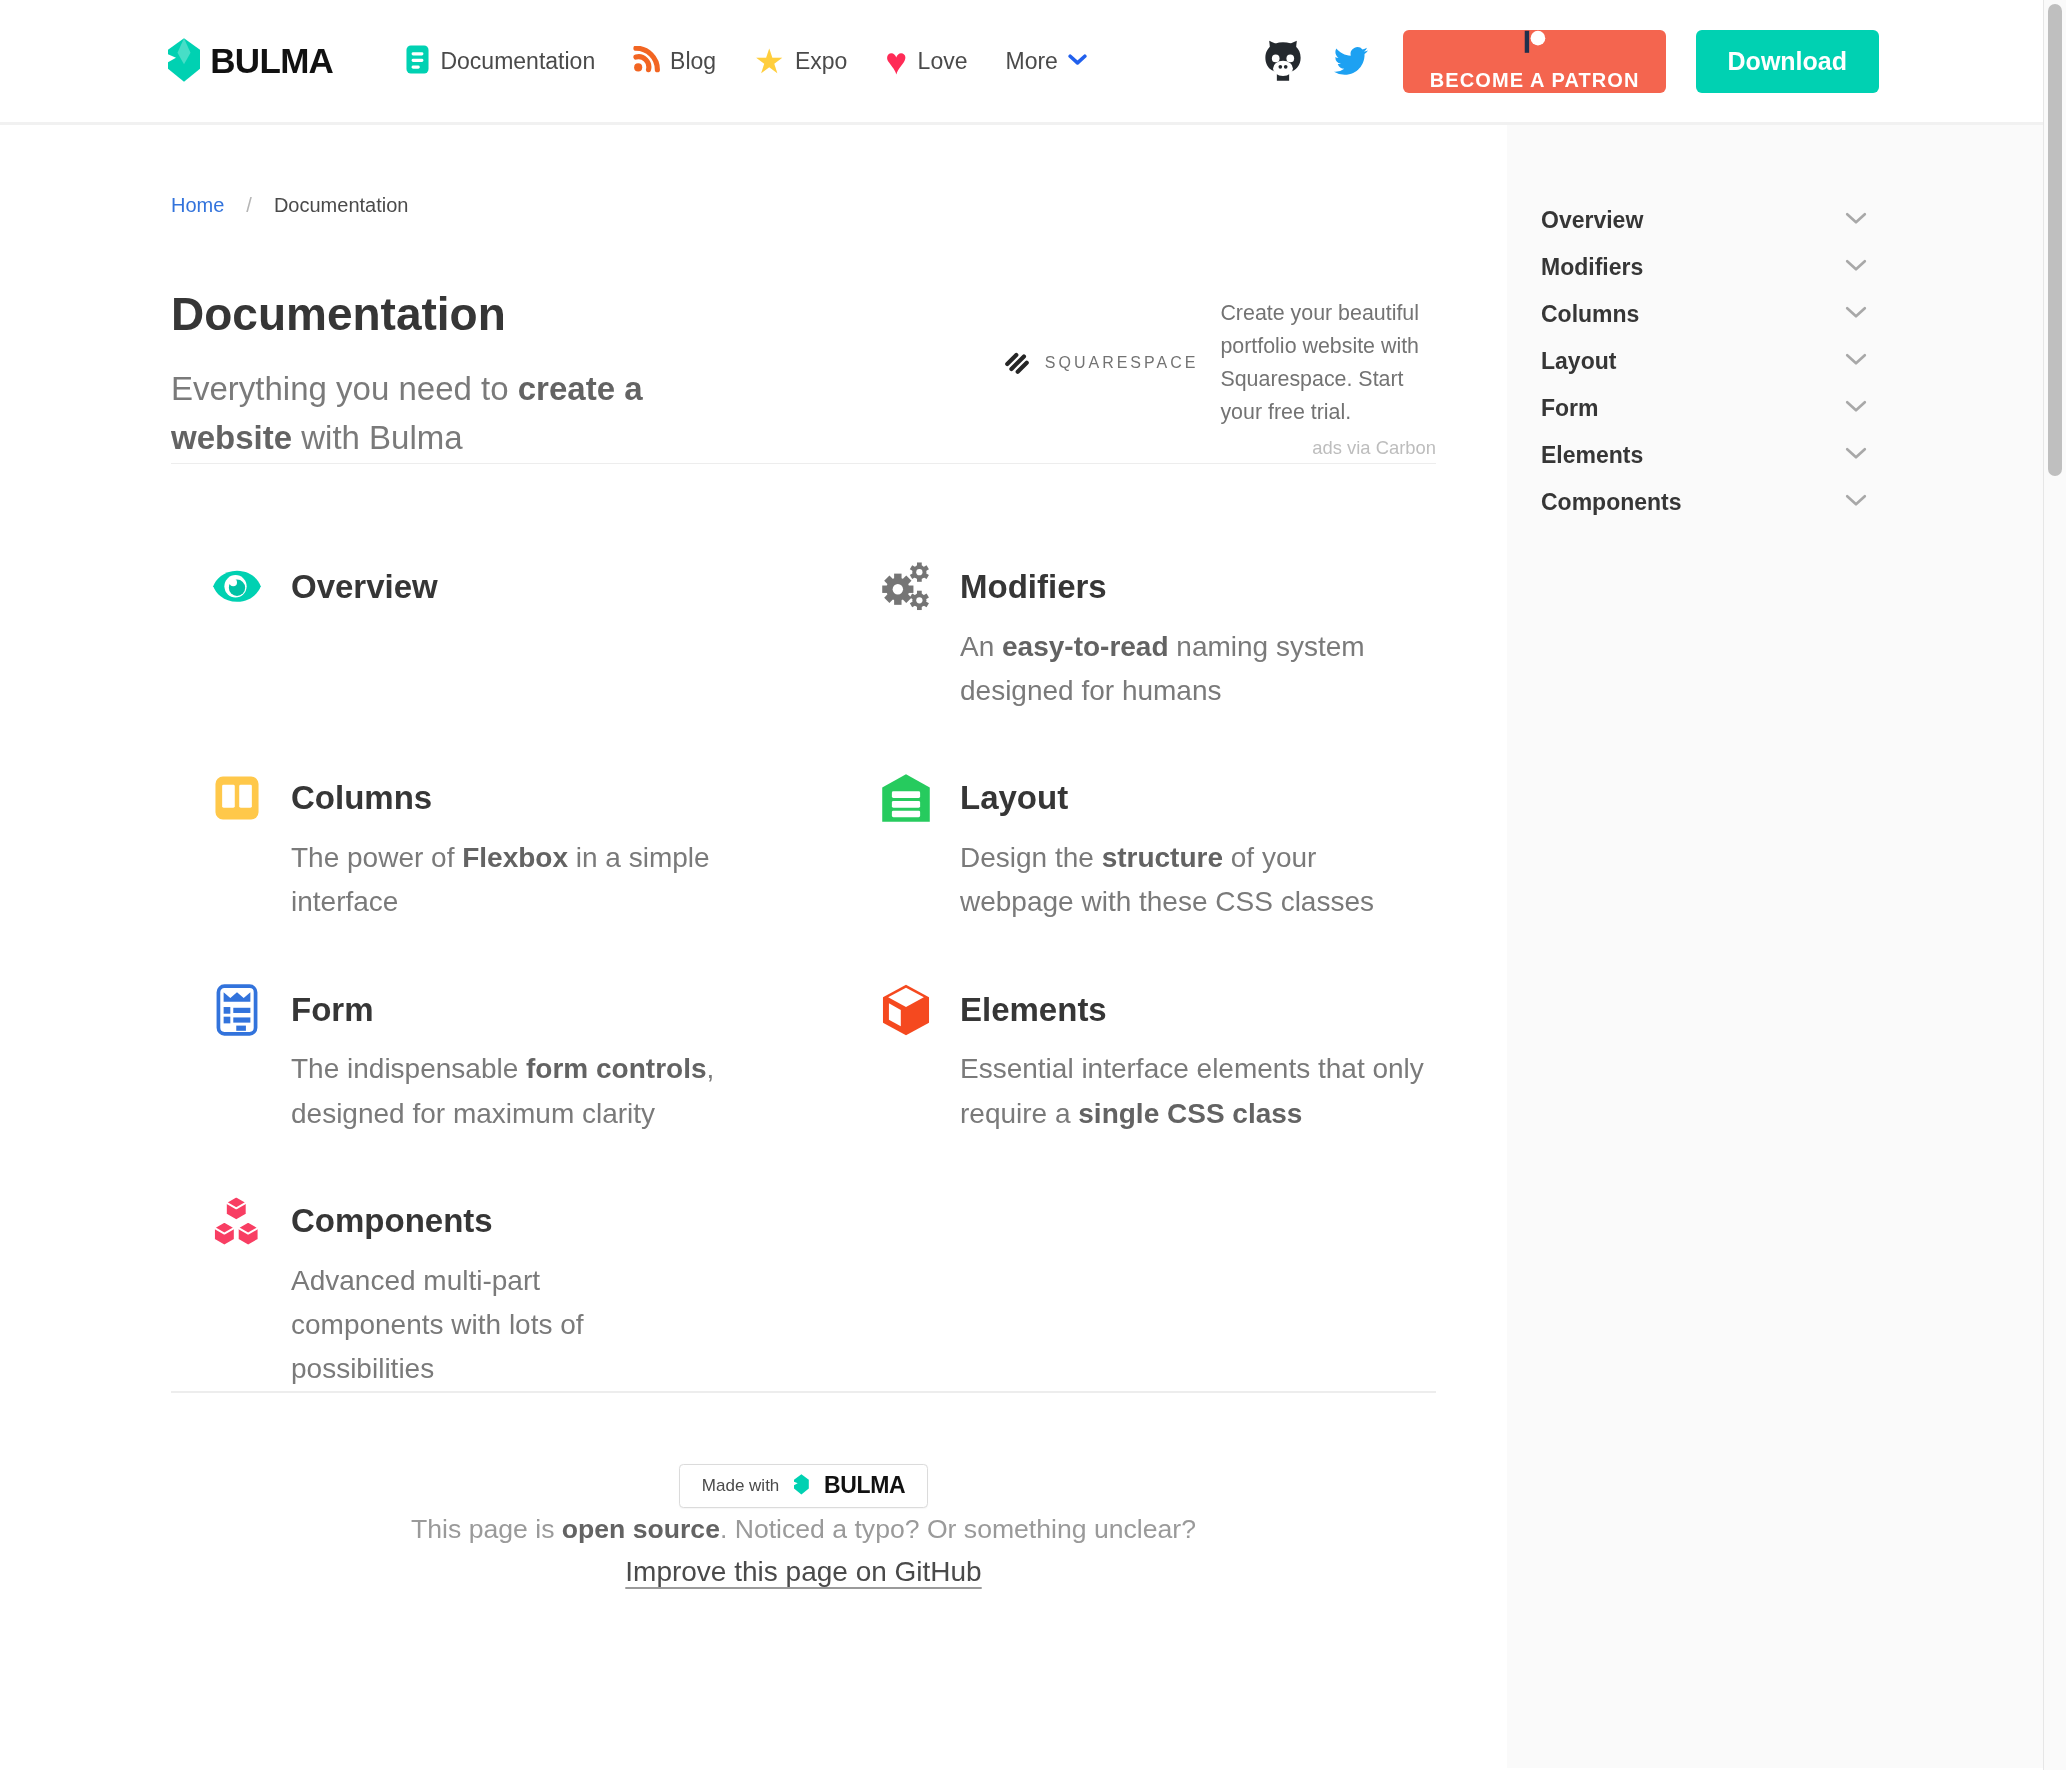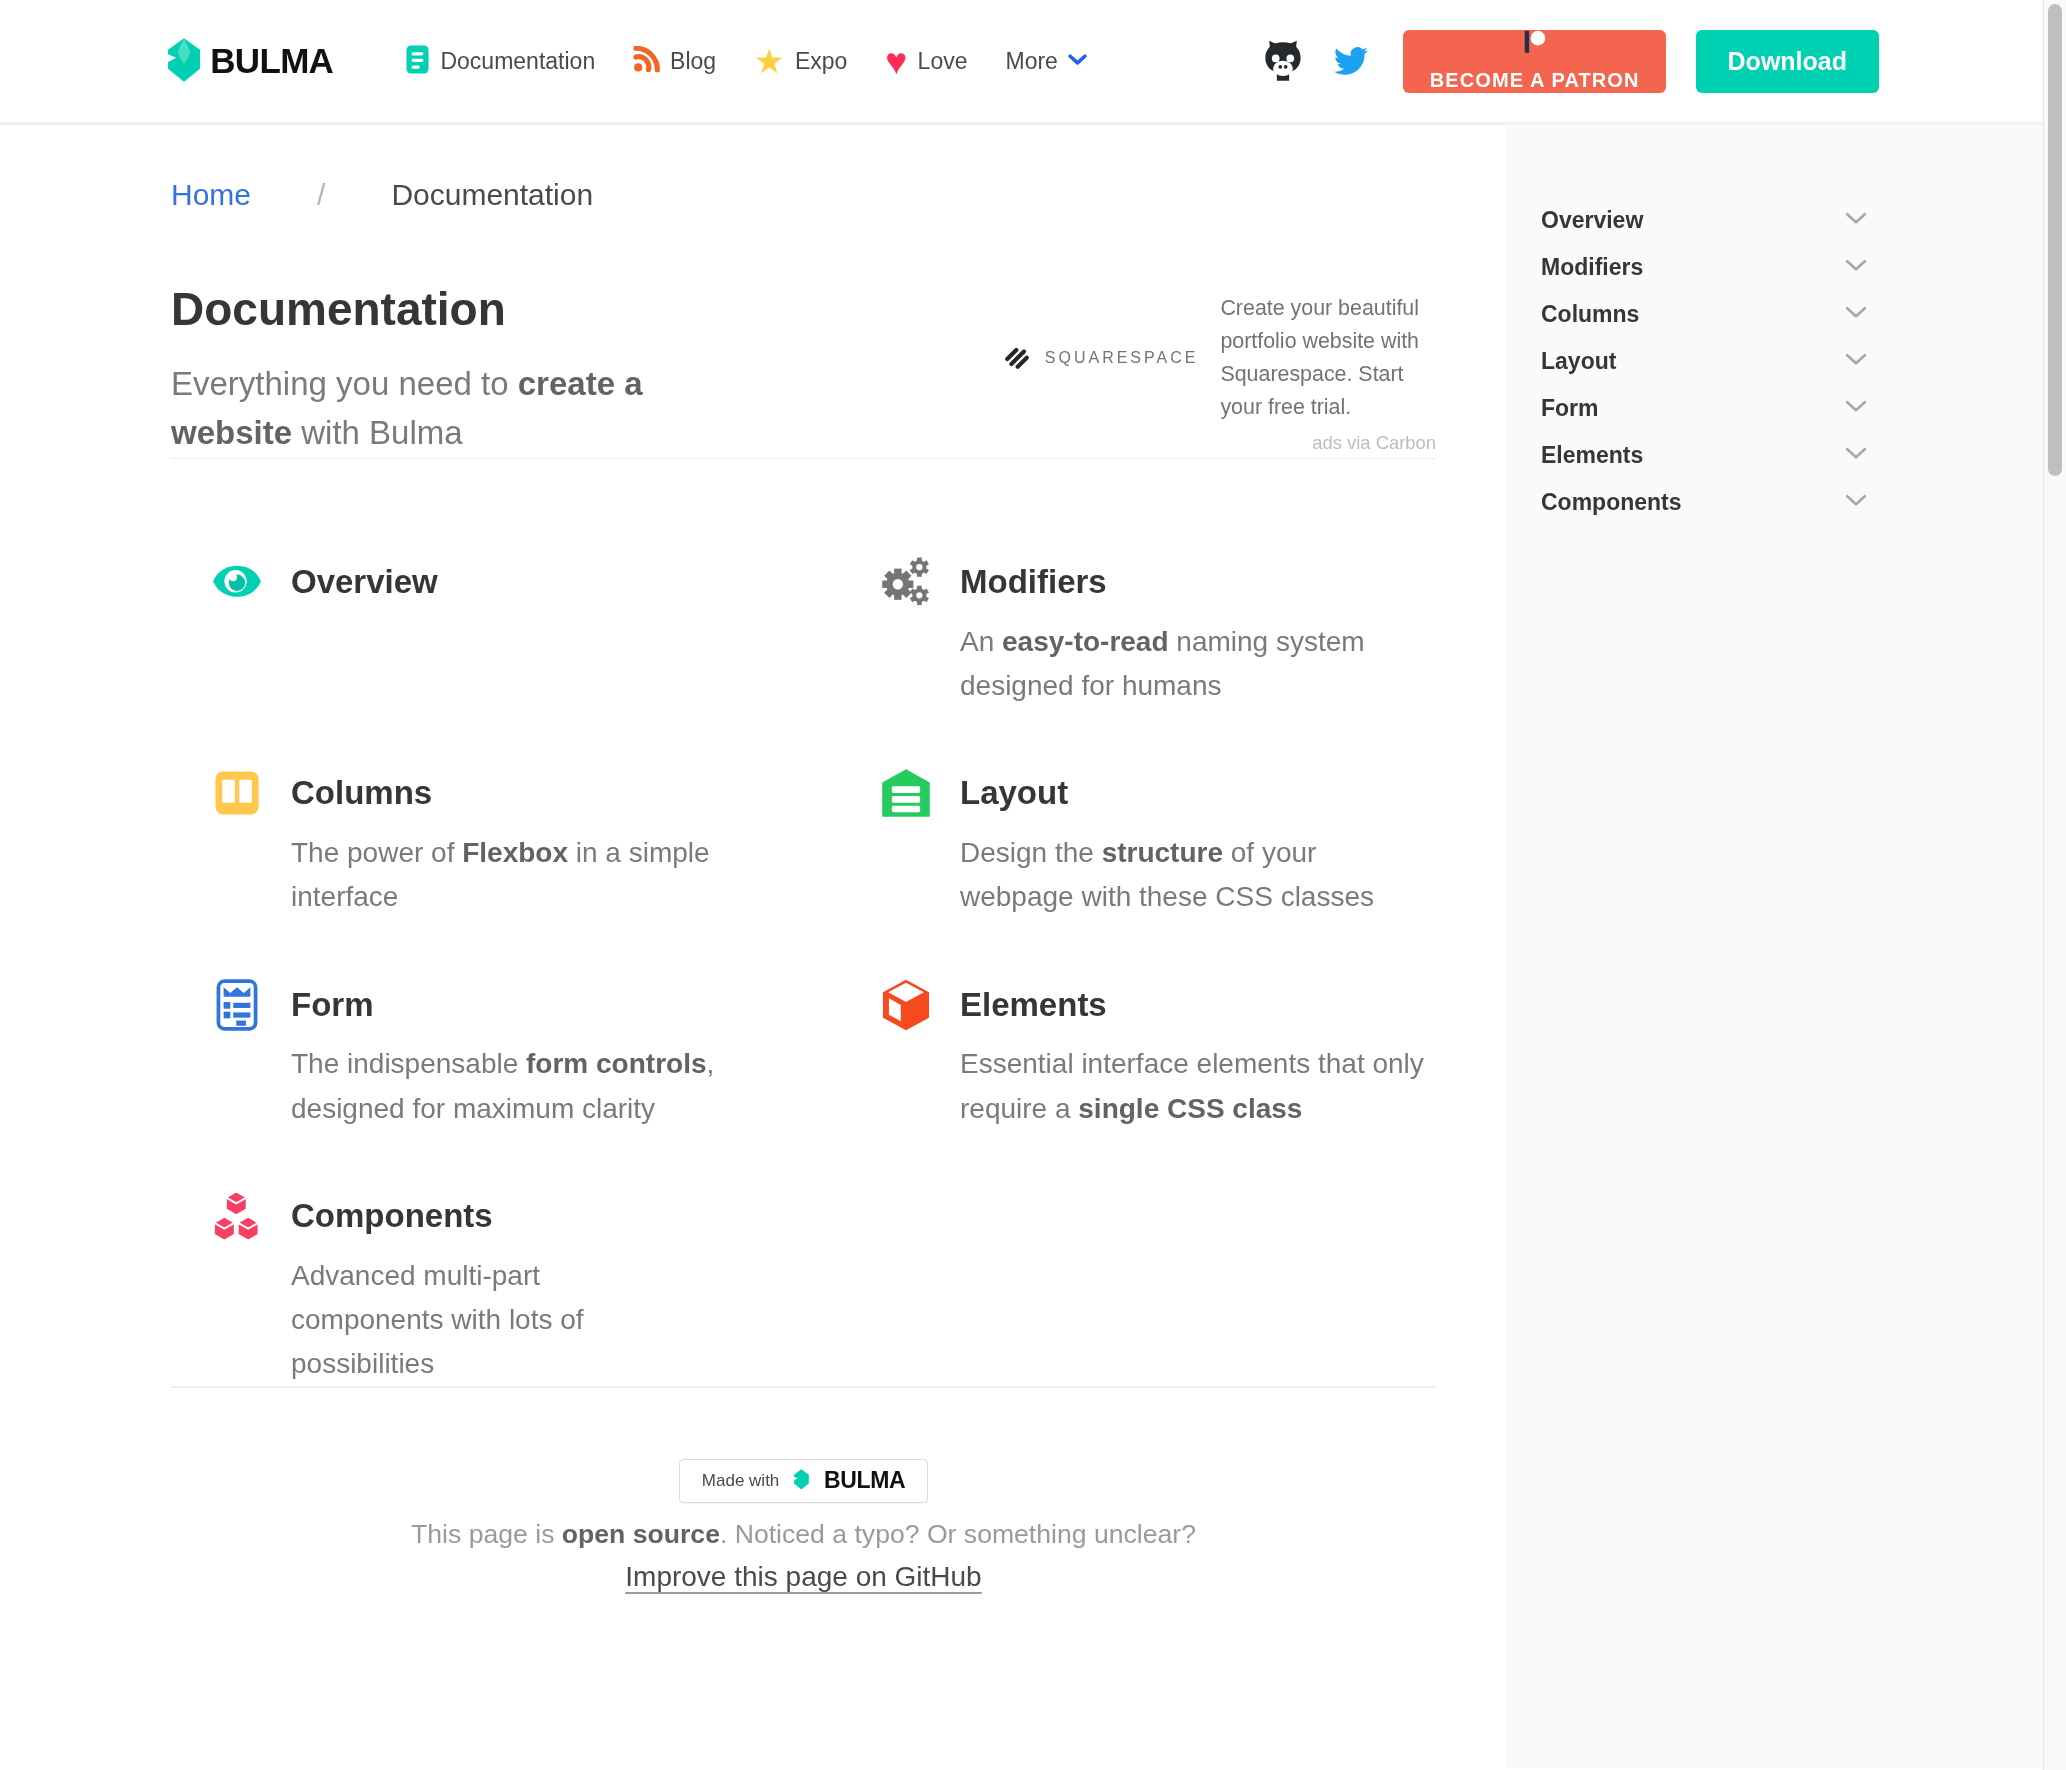--- a/index.html
+++ b/index.html
@@ -27,21 +27,21 @@
        box-sizing:border-box;cursor:pointer;border:none;flex-direction:column;}
   .btn-patron{background:#f4654f;padding:0 26.6px;gap:13.3px;margin-left:7.4px;}
   .btn-patron .lbl{color:#fff;font-size:20px;font-weight:700;letter-spacing:1.1px;}
   .btn-download{background:#00d1b2;padding:0 32px;margin-left:4.4px;}
   .btn-download .lbl{color:#fff;font-size:25px;font-weight:700;}
   
   .page{display:flex;align-items:stretch;height:1643px;}
   .main{width:1507px;box-sizing:border-box;padding:0 71px 0 171px;background:#fff;}
   .sidebar{flex:1;background:#fafafa;box-sizing:border-box;padding:72px 199px 0 34px;}
   
-  .breadcrumb{margin-top:53px;display:flex;align-items:center;font-size:30px;gap:44px;}
+  .breadcrumb{margin-top:69px;display:flex;align-items:center;font-size:20px;}
   .breadcrumb .home{color:#3273dc;cursor:pointer;}
   .breadcrumb .sep{color:#b5b5b5;margin:0 22px;}
   .breadcrumb .cur{color:#4a4a4a;}
   
   .header-row{display:flex;justify-content:space-between;margin-top:74px;}
   .page-title{font-size:46px;font-weight:700;color:#363636;line-height:1;}
   .page-subtitle{margin-top:26.6px;font-size:33px;color:#7a7a7a;line-height:1.5;max-width:509px;font-weight:400;}
   .bseg{font-weight:700;color:#636363;}
   
   .ad{width:435px;margin-top:5.9px;}
@@ -61,21 +61,21 @@
   .card p{margin:11.8px 0 0 0;font-size:28px;color:#7a7a7a;line-height:1.58;}
   .w-ov{max-width:480px;} .w-mod{max-width:517px;} .w-col{max-width:517px;}
   .w-lay{max-width:465px;} .w-form{max-width:531px;} .w-ele{max-width:517px;} .w-comp{max-width:391px;}
   
   .footer{text-align:center;}
   .made-badge{display:inline-flex;align-items:center;gap:15px;margin-top:71px;
       border:0.7px solid #dbdbdb;border-radius:4.4px;background:#fff;padding:7.4px 22px;cursor:pointer;
       box-shadow:0 0.7px 1.5px rgba(0,0,0,0.04);}
   .made-badge .prefix{font-size:17px;color:#4a4a4a;}
   .made-badge .bbrand{font-size:23px;font-weight:800;color:#111;letter-spacing:-0.4px;}
-  .foot-line{margin-top:16px;font-size:26.6px;color:#9a9a9a;}
+  .foot-line{margin-top:6px;font-size:26.6px;color:#9a9a9a;}
   .foot-link{display:inline-block;margin-top:11.8px;font-size:28px;color:#4a4a4a;
       text-decoration:underline;text-underline-offset:5.9px;text-decoration-color:#9a9a9a;cursor:pointer;}
   
   .side-item{display:flex;align-items:center;justify-content:space-between;height:47px;cursor:pointer;}
   .side-item .lbl{font-size:23px;font-weight:700;color:#363636;}
   
   .scroll-track{position:absolute;top:0;right:0;width:22px;height:1771px;background:#fafafa;
       border-left:0.7px solid #e6e6e6;z-index:50;}
   .scroll-thumb{position:absolute;top:4.4px;right:3.7px;width:14px;height:472px;border-radius:7.4px;background:#bfbfbf;}
 </style>

